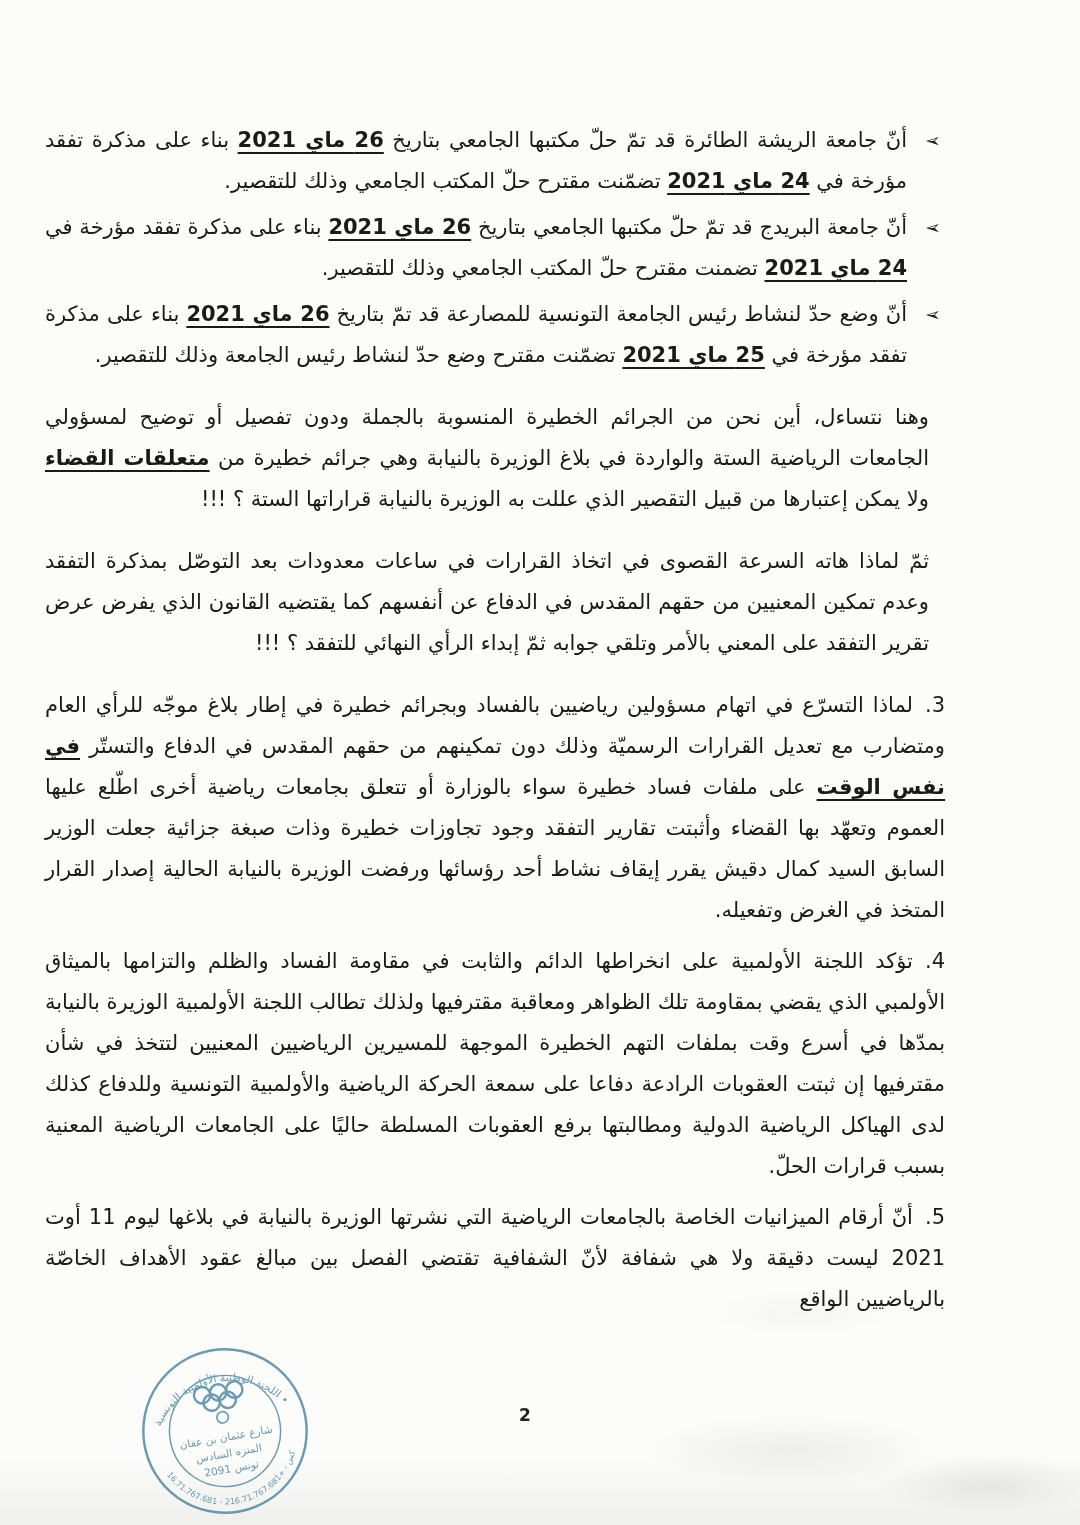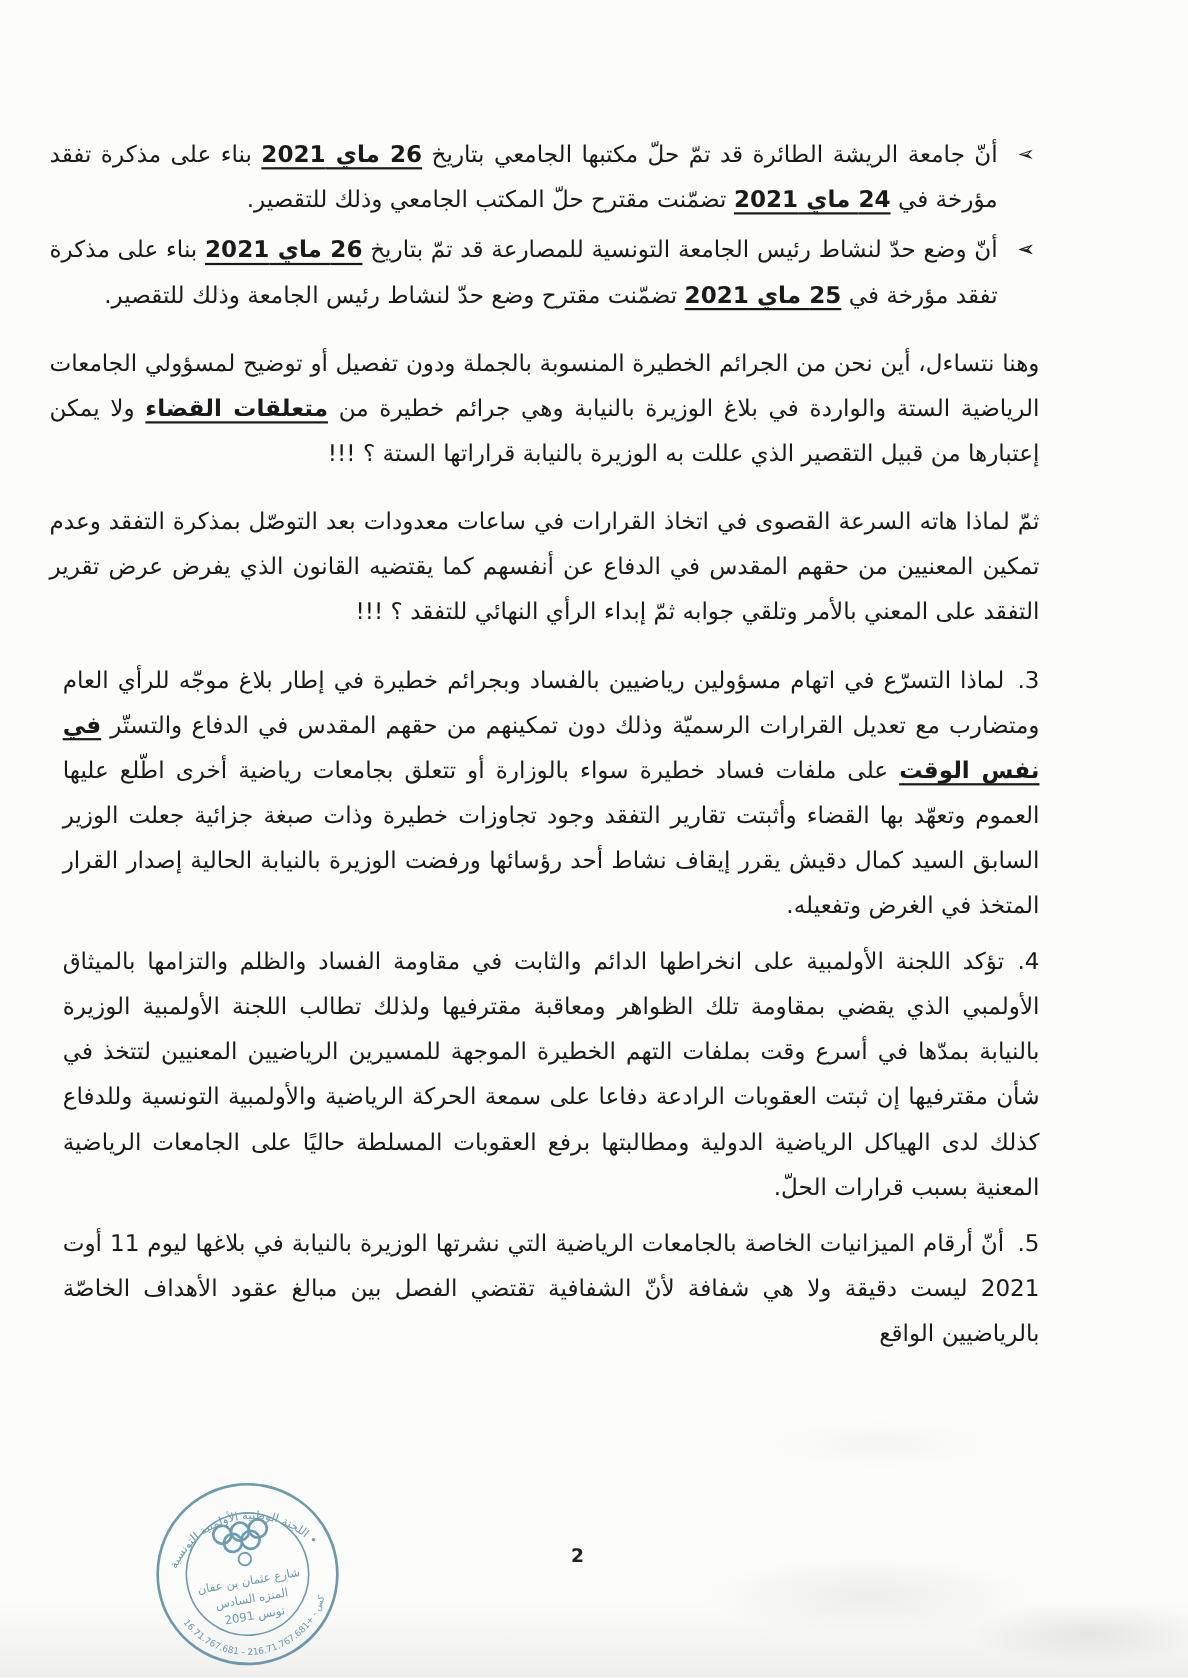--- a/index.html
+++ b/index.html
@@ -26,22 +26,22 @@
     direction:rtl;
     font-size:21px;line-height:41px;
     text-align:justify;
   }
   .bullet{position:relative;padding-right:38px;margin:0 0 5px 0;}
   .bullet .arrow{
     position:absolute;right:4px;top:0;
     display:inline-block;transform:scaleX(-1);
     font-size:19px;color:#222;
   }
-  .para{margin:21px 0 21px 0;}
-  .numbered{margin:0 0 10px 12px;}
+  .para{margin:21px 16px 21px 0;}
+  .numbered{margin:0 0 10px 0;}
   .num{display:inline-block;margin-left:12px;}
   .content span[style*="underline"]{text-decoration-thickness:2px;}
 
   
   .stamp{
     position:absolute;left:103px;top:1333px;width:244px;height:196px;
     opacity:.82;transform:rotate(-10deg);
   }
   .page-number{
     position:absolute;left:505px;top:1405px;width:40px;
@@ -59,20 +59,21 @@
   <div class="artifact art-blob3"></div>
 
   <div class="content">
 
     <div class="bullet">
       <span class="arrow">➢</span>
       <span><span>أنّ جامعة الريشة الطائرة قد تمّ حلّ مكتبها الجامعي بتاريخ </span><span style="font-weight: 700; text-decoration: underline; text-underline-offset: 5px;">26 ماي 2021</span><span> بناء على مذكرة تفقد مؤرخة في </span><span style="font-weight: 700; text-decoration: underline; text-underline-offset: 5px;">24 ماي 2021</span><span> تضمّنت مقترح حلّ المكتب الجامعي وذلك للتقصير.</span></span>
     </div>
     <div class="bullet">
       <span class="arrow">➢</span>
+      <span><span>أنّ جامعة البريدج قد تمّ حلّ مكتبها الجامعي بتاريخ </span><span style="font-weight: 700; text-decoration: underline; text-underline-offset: 5px;">26 ماي 2021</span><span> بناء على مذكرة تفقد مؤرخة في </span><span style="font-weight: 700; text-decoration: underline; text-underline-offset: 5px;">24 ماي 2021</span><span> تضمنت مقترح حلّ المكتب الجامعي وذلك للتقصير.</span></span>
     </div>
     <div class="bullet">
       <span class="arrow">➢</span>
       <span><span>أنّ وضع حدّ لنشاط رئيس الجامعة التونسية للمصارعة قد تمّ بتاريخ </span><span style="font-weight: 700; text-decoration: underline; text-underline-offset: 5px;">26 ماي 2021</span><span> بناء على مذكرة تفقد مؤرخة في </span><span style="font-weight: 700; text-decoration: underline; text-underline-offset: 5px;">25 ماي 2021</span><span> تضمّنت مقترح وضع حدّ لنشاط رئيس الجامعة وذلك للتقصير.</span></span>
     </div>
 
     <p class="para">
       <span><span>وهنا نتساءل، أين نحن من الجرائم الخطيرة المنسوبة بالجملة ودون تفصيل أو توضيح لمسؤولي الجامعات الرياضية الستة والواردة في بلاغ الوزيرة بالنيابة وهي جرائم خطيرة من </span><span style="font-weight: 700; text-decoration: underline; text-underline-offset: 5px;">متعلقات القضاء</span><span> ولا يمكن إعتبارها من قبيل التقصير الذي عللت به الوزيرة بالنيابة قراراتها الستة ؟ !!!</span></span>
     </p>
     <p class="para">

